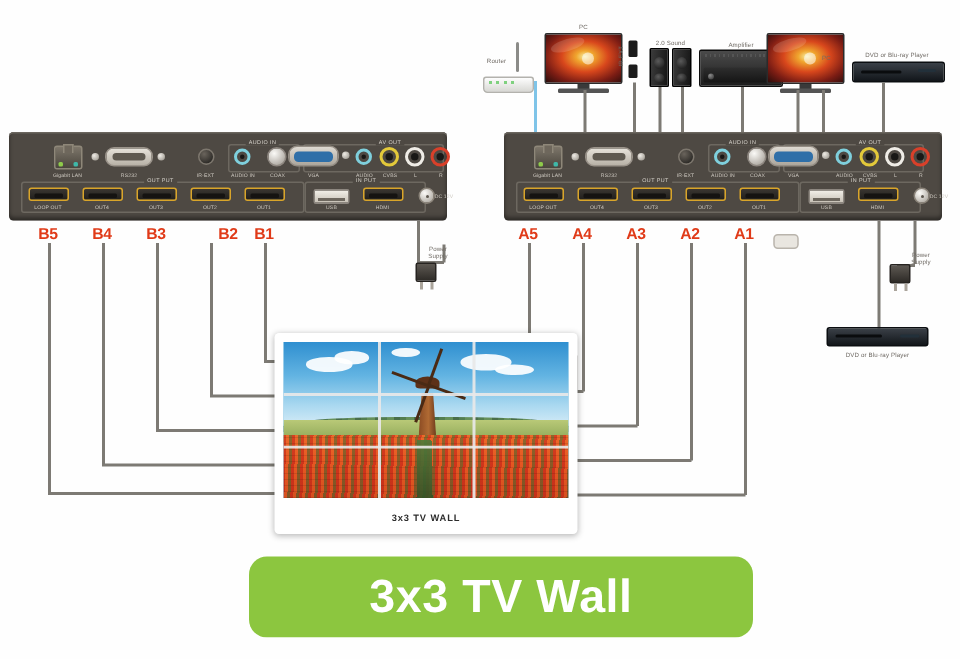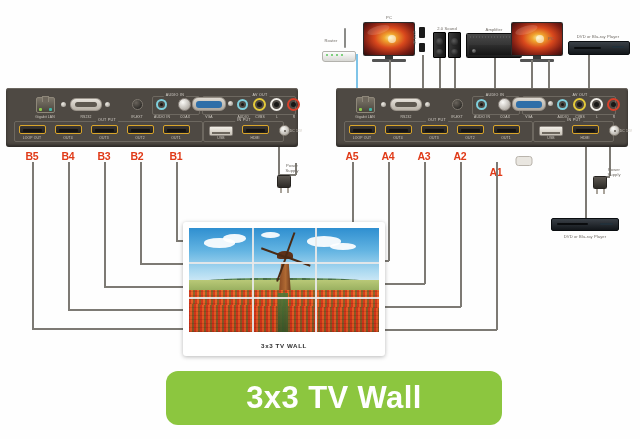--- a/index.html
+++ b/index.html
@@ -317,21 +317,21 @@
   <div class="psu abs" style="left:268px;top:163px;width:34px;height:28px;">
     <div class="brick" style="left:9px;top:12px;width:14px;height:13px;"></div>
     <div class="prong" style="left:12px;top:25px;"></div>
     <div class="prong" style="left:19px;top:25px;"></div>
   </div>
   <div class="cap" style="left:292px;top:163px;width:26px;white-space:normal;">Power Supply</div>
 
   <div class="chlabel" style="left:32px;top:150px;">B5</div>
   <div class="chlabel" style="left:68px;top:150px;">B4</div>
   <div class="chlabel" style="left:104px;top:150px;">B3</div>
-  <div class="chlabel" style="left:137px;top:150px;">B2</div>
+  <div class="chlabel" style="left:152px;top:150px;">B2</div>
   <div class="chlabel" style="left:176px;top:150px;">B1</div>
 
   <div class="wire v" style="left:32px;top:162px;height:167px;"></div>
   <div class="wire h" style="left:32px;top:328px;width:155px;"></div>
   <div class="wire v" style="left:68px;top:162px;height:148px;"></div>
   <div class="wire h" style="left:68px;top:309px;width:119px;"></div>
   <div class="wire v" style="left:104px;top:162px;height:125px;"></div>
   <div class="wire h" style="left:104px;top:286px;width:83px;"></div>
   <div class="wire v" style="left:140px;top:162px;height:102px;"></div>
   <div class="wire h" style="left:140px;top:263px;width:47px;"></div>
@@ -424,21 +424,21 @@
   <div class="dvd abs" style="left:551px;top:218px;width:68px;height:13px;">
     <div class="tray"></div>
     <div class="disp"></div>
   </div>
   <div class="cap" style="left:585px;top:234px;">DVD or Blu-ray Player</div>
 
   <div class="chlabel" style="left:352px;top:150px;text-align:right;">A5</div>
   <div class="chlabel" style="left:388px;top:150px;">A4</div>
   <div class="chlabel" style="left:424px;top:150px;">A3</div>
   <div class="chlabel" style="left:460px;top:150px;">A2</div>
-  <div class="chlabel" style="left:496px;top:150px;margin-top:16px;">A1</div>
+  <div class="chlabel" style="left:496px;top:150px;">A1</div>
 
   <div class="wire v" style="left:352px;top:162px;height:76px;"></div>
   <div class="wire h" style="left:352px;top:237px;width:32px;"></div>
   <div class="wire v" style="left:388px;top:162px;height:99px;"></div>
   <div class="wire h" style="left:383px;top:260px;width:6px;"></div>
   <div class="wire v" style="left:383px;top:237px;height:24px;"></div>
   <div class="wire v" style="left:424px;top:162px;height:122px;"></div>
   <div class="wire h" style="left:383px;top:283px;width:42px;"></div>
   <div class="wire v" style="left:460px;top:162px;height:145px;"></div>
   <div class="wire h" style="left:383px;top:306px;width:78px;"></div>

